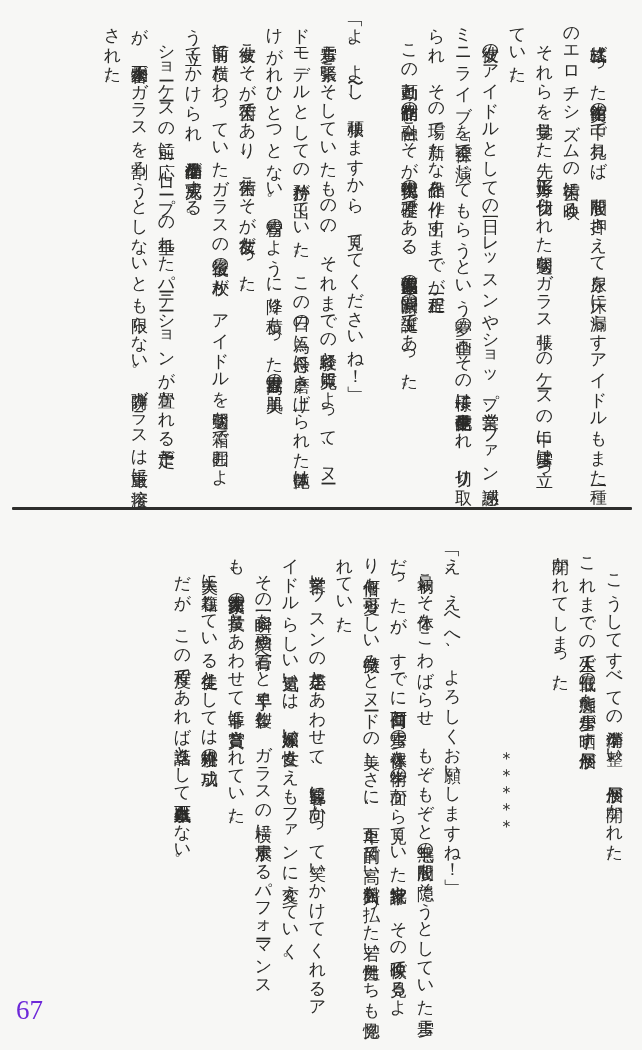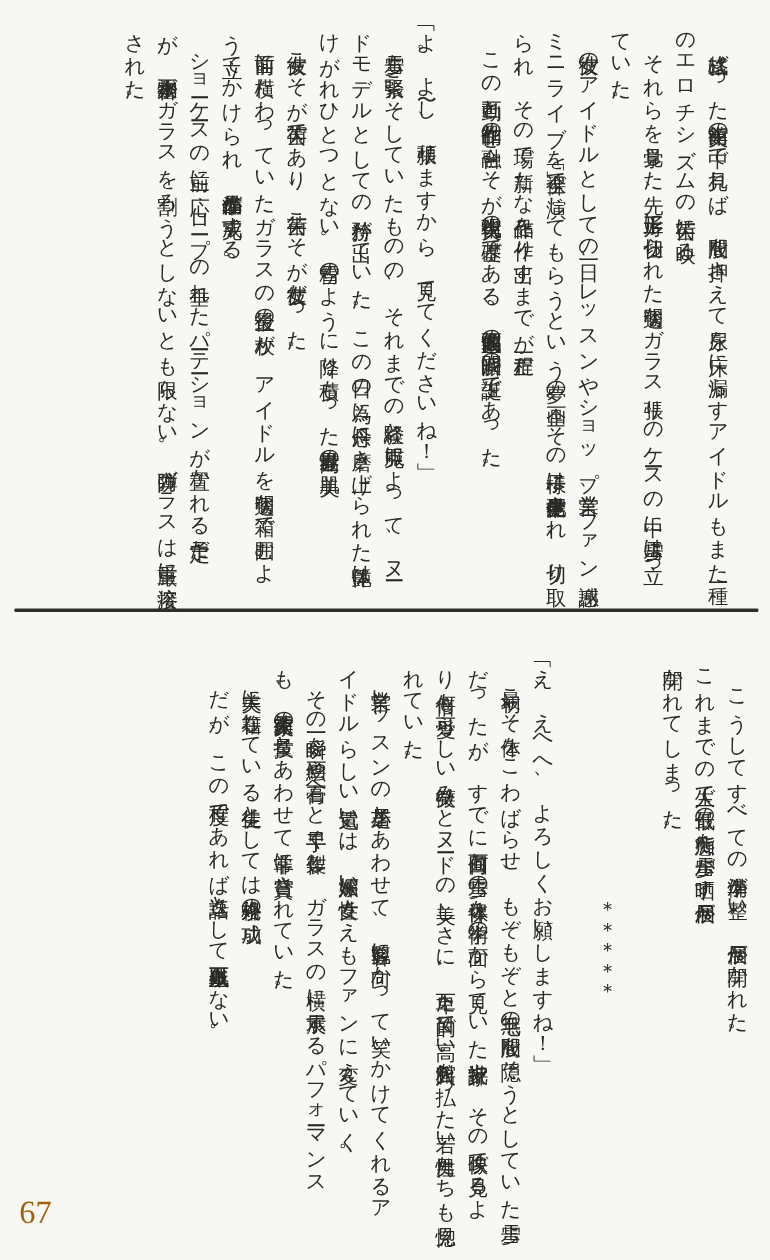--- a/index.html
+++ b/index.html
@@ -42,21 +42,21 @@
     position: absolute;
     top: 507px; left: 12px;
     width: 620px; height: 3px;
     background: #2e2e2c;
     border-radius: 1px;
   }
   #page-number {
     position: absolute;
     left: 16px; top: 995px;
     font-size: 27px;
-    color: #a16207;
+    color: #6d28d9;
     font-family: "Liberation Serif", "DejaVu Serif", serif;
   }
 </style>
 </head>
 <body>
 
 <div id="page">
 
   <div id="top-block" class="vblock">
     <p class="para indent">格式ばった美術館の中で見れば、股間を押さえて尿を床に漏らすアイドルもまた一種のエロチシズムの芸術に映る。</p>

